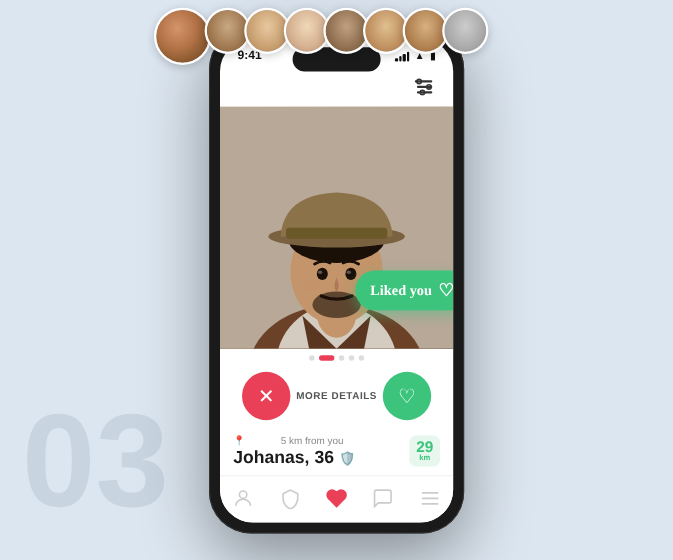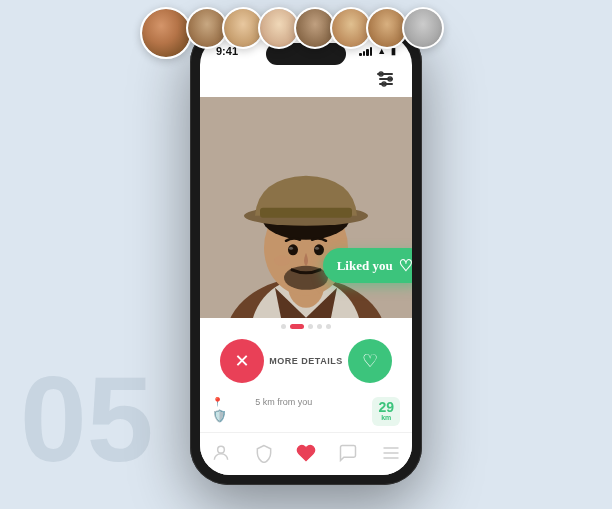--- a/index.html
+++ b/index.html
@@ -358,21 +358,21 @@
     .face-4 { background: radial-gradient(ellipse at 50% 40%, #f0d8b8 0%, #d4b090 60%, #b08060 100%); }
     .face-5 { background: radial-gradient(ellipse at 50% 40%, #c0a080 0%, #907050 60%, #705030 100%); }
     .face-6 { background: radial-gradient(ellipse at 50% 40%, #e0c090 0%, #c09060 60%, #a07040 100%); }
     .face-7 { background: radial-gradient(ellipse at 50% 40%, #d8b080 0%, #b08050 60%, #906030 100%); }
     .face-8 { background: radial-gradient(ellipse at 50% 40%, #ccc 0%, #aaa 60%, #888 100%); }
 
   </style>
 </head>
 <body>
 
-<div class="background-number">05</div>
+<div class="background-number">03</div>
 
 <div class="scene">
 
   <div class="avatar-strip">
     <div class="avatar-circle">
       <div class="avatar-face face-main" style="width:100%;height:100%;border-radius:50%;"></div>
     </div>
     <div class="avatar-circle">
       <div class="avatar-face face-2" style="width:100%;height:100%;border-radius:50%;"></div>
     </div>
@@ -495,20 +495,21 @@
         <button class="action-btn-circle btn-like">♡</button>
       </div>
 
       <div class="profile-info">
         <div>
           <div class="location-row">
             <span class="location-pin">📍</span>
             <span class="location-text">5 km from you</span>
           </div>
           <div class="name-row">
+            <span class="profile-name">Johanas, 36</span>
             <span class="verified-badge">🛡️</span>
           </div>
         </div>
         <div class="age-badge">
           <span class="age-num">29</span>
           <span class="age-label">km</span>
         </div>
       </div>
 
       <div class="bottom-nav">

